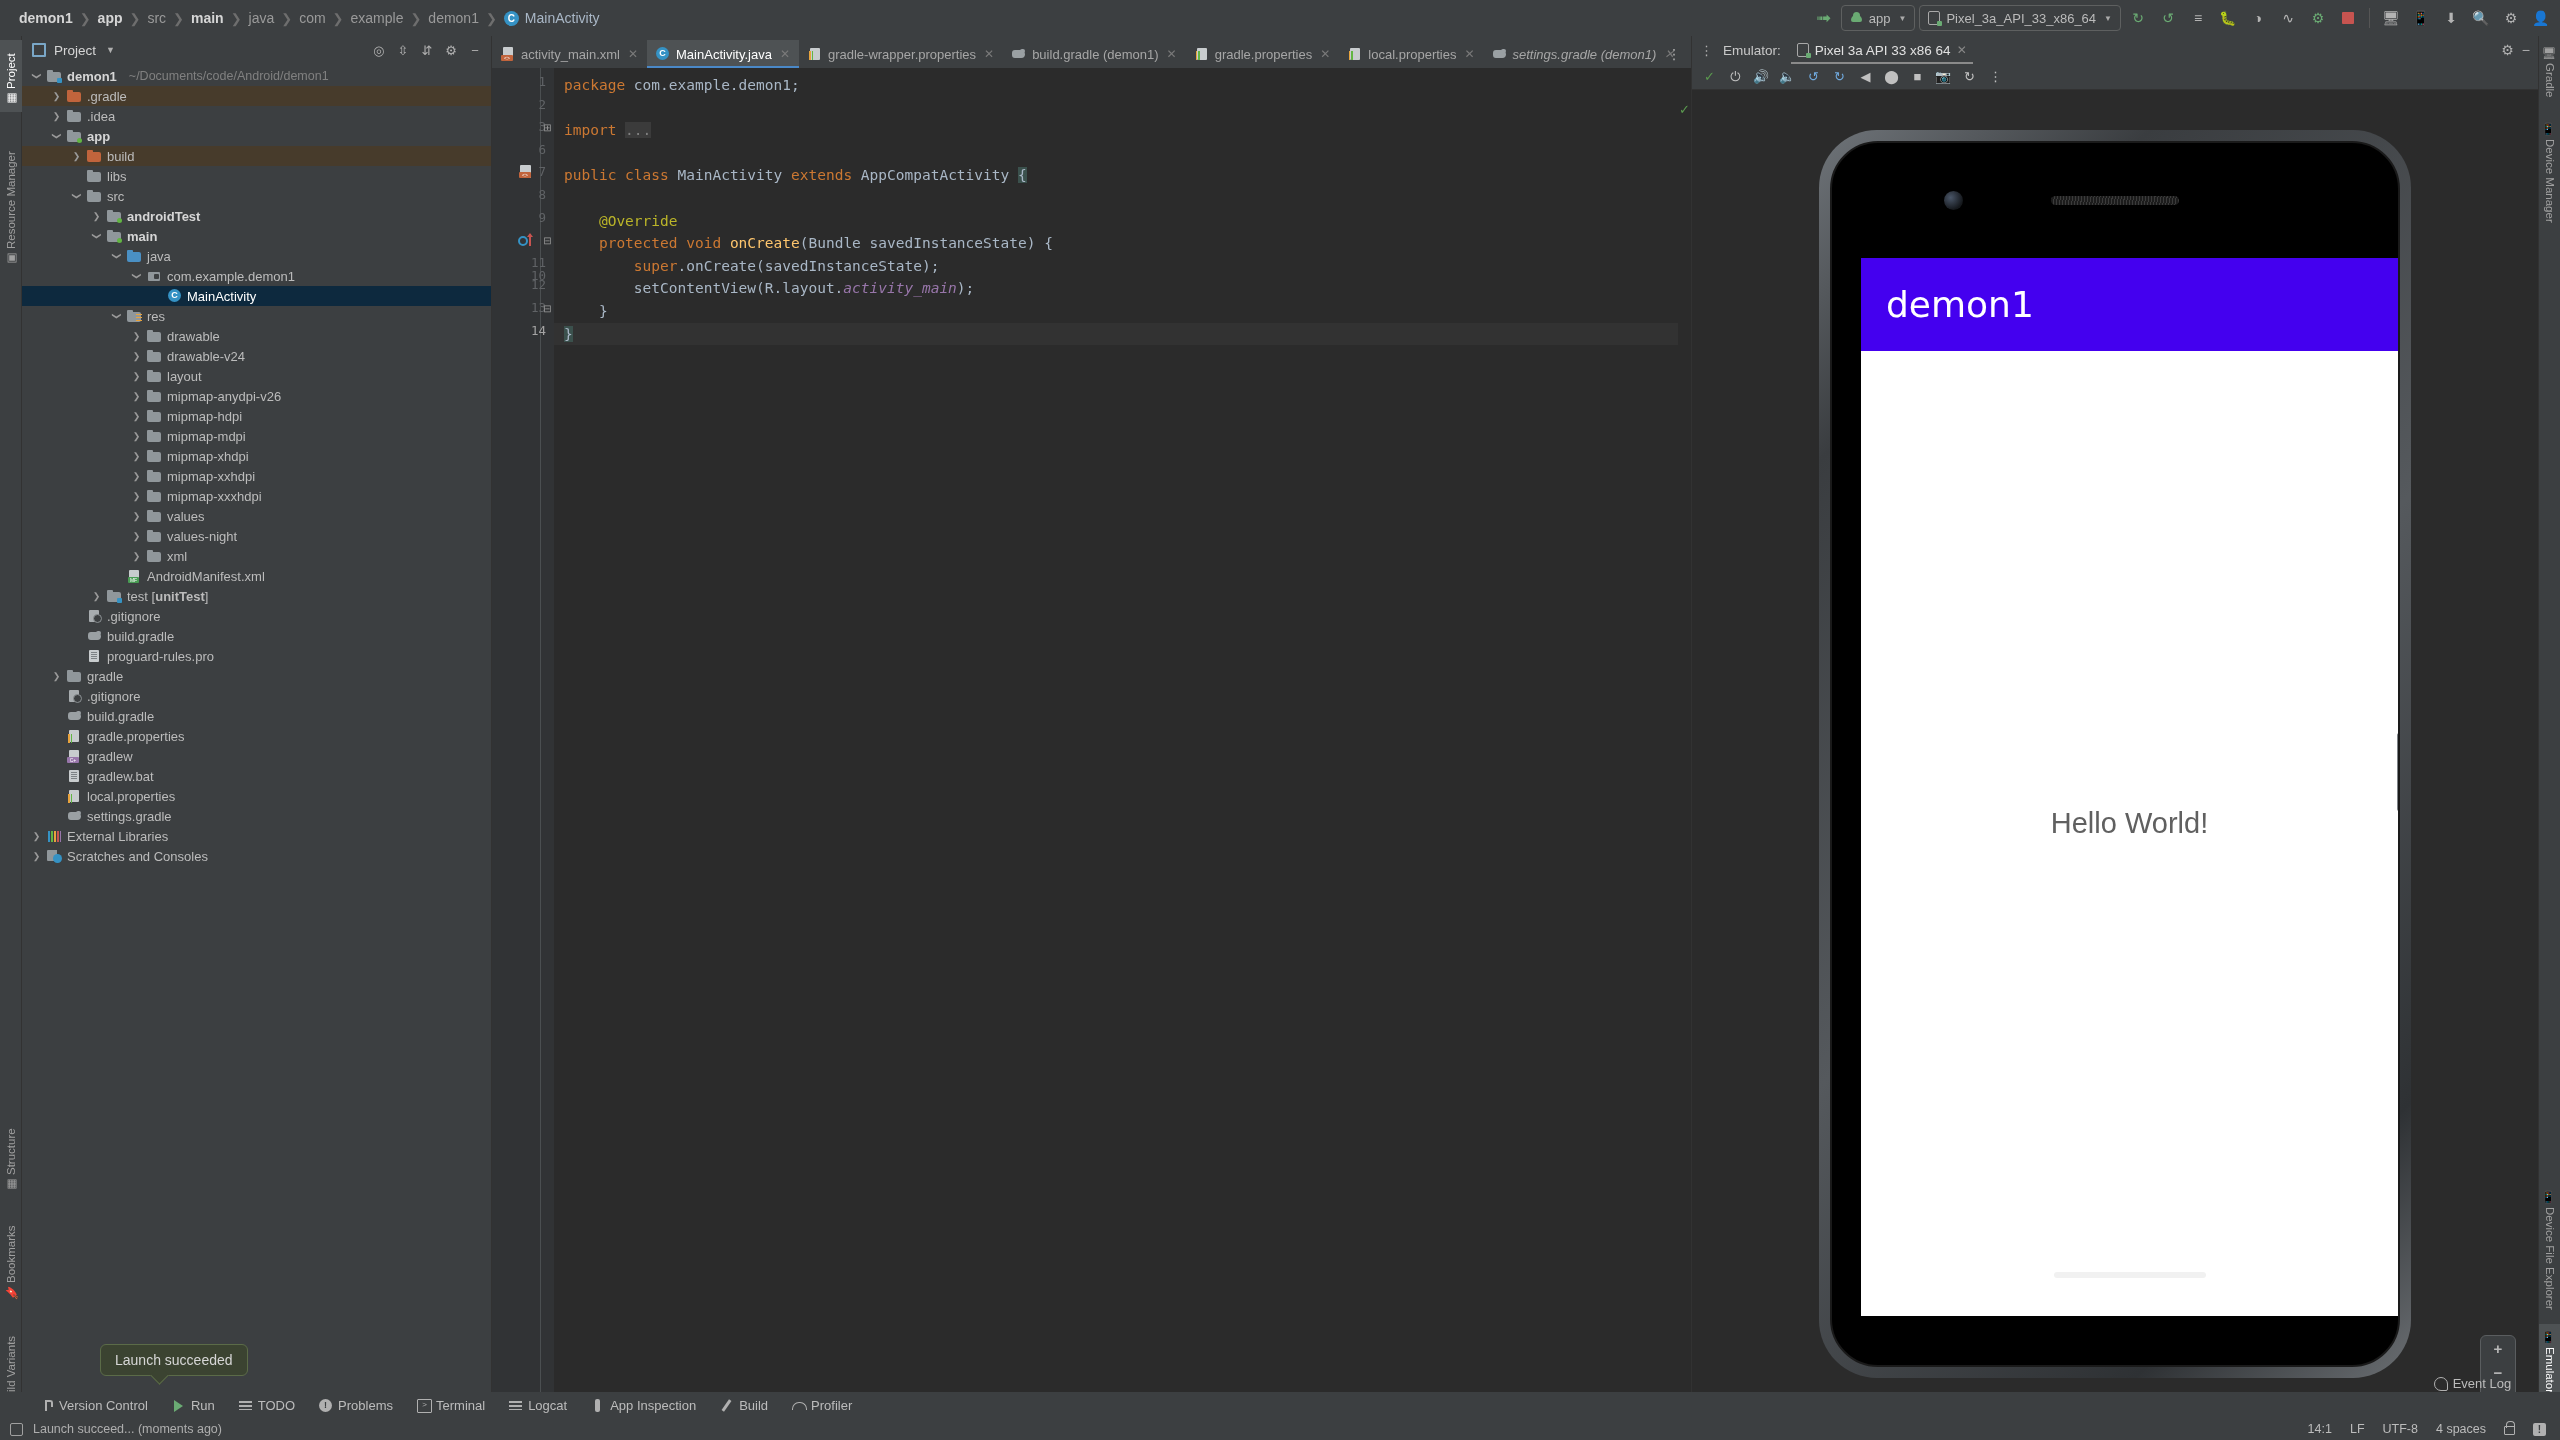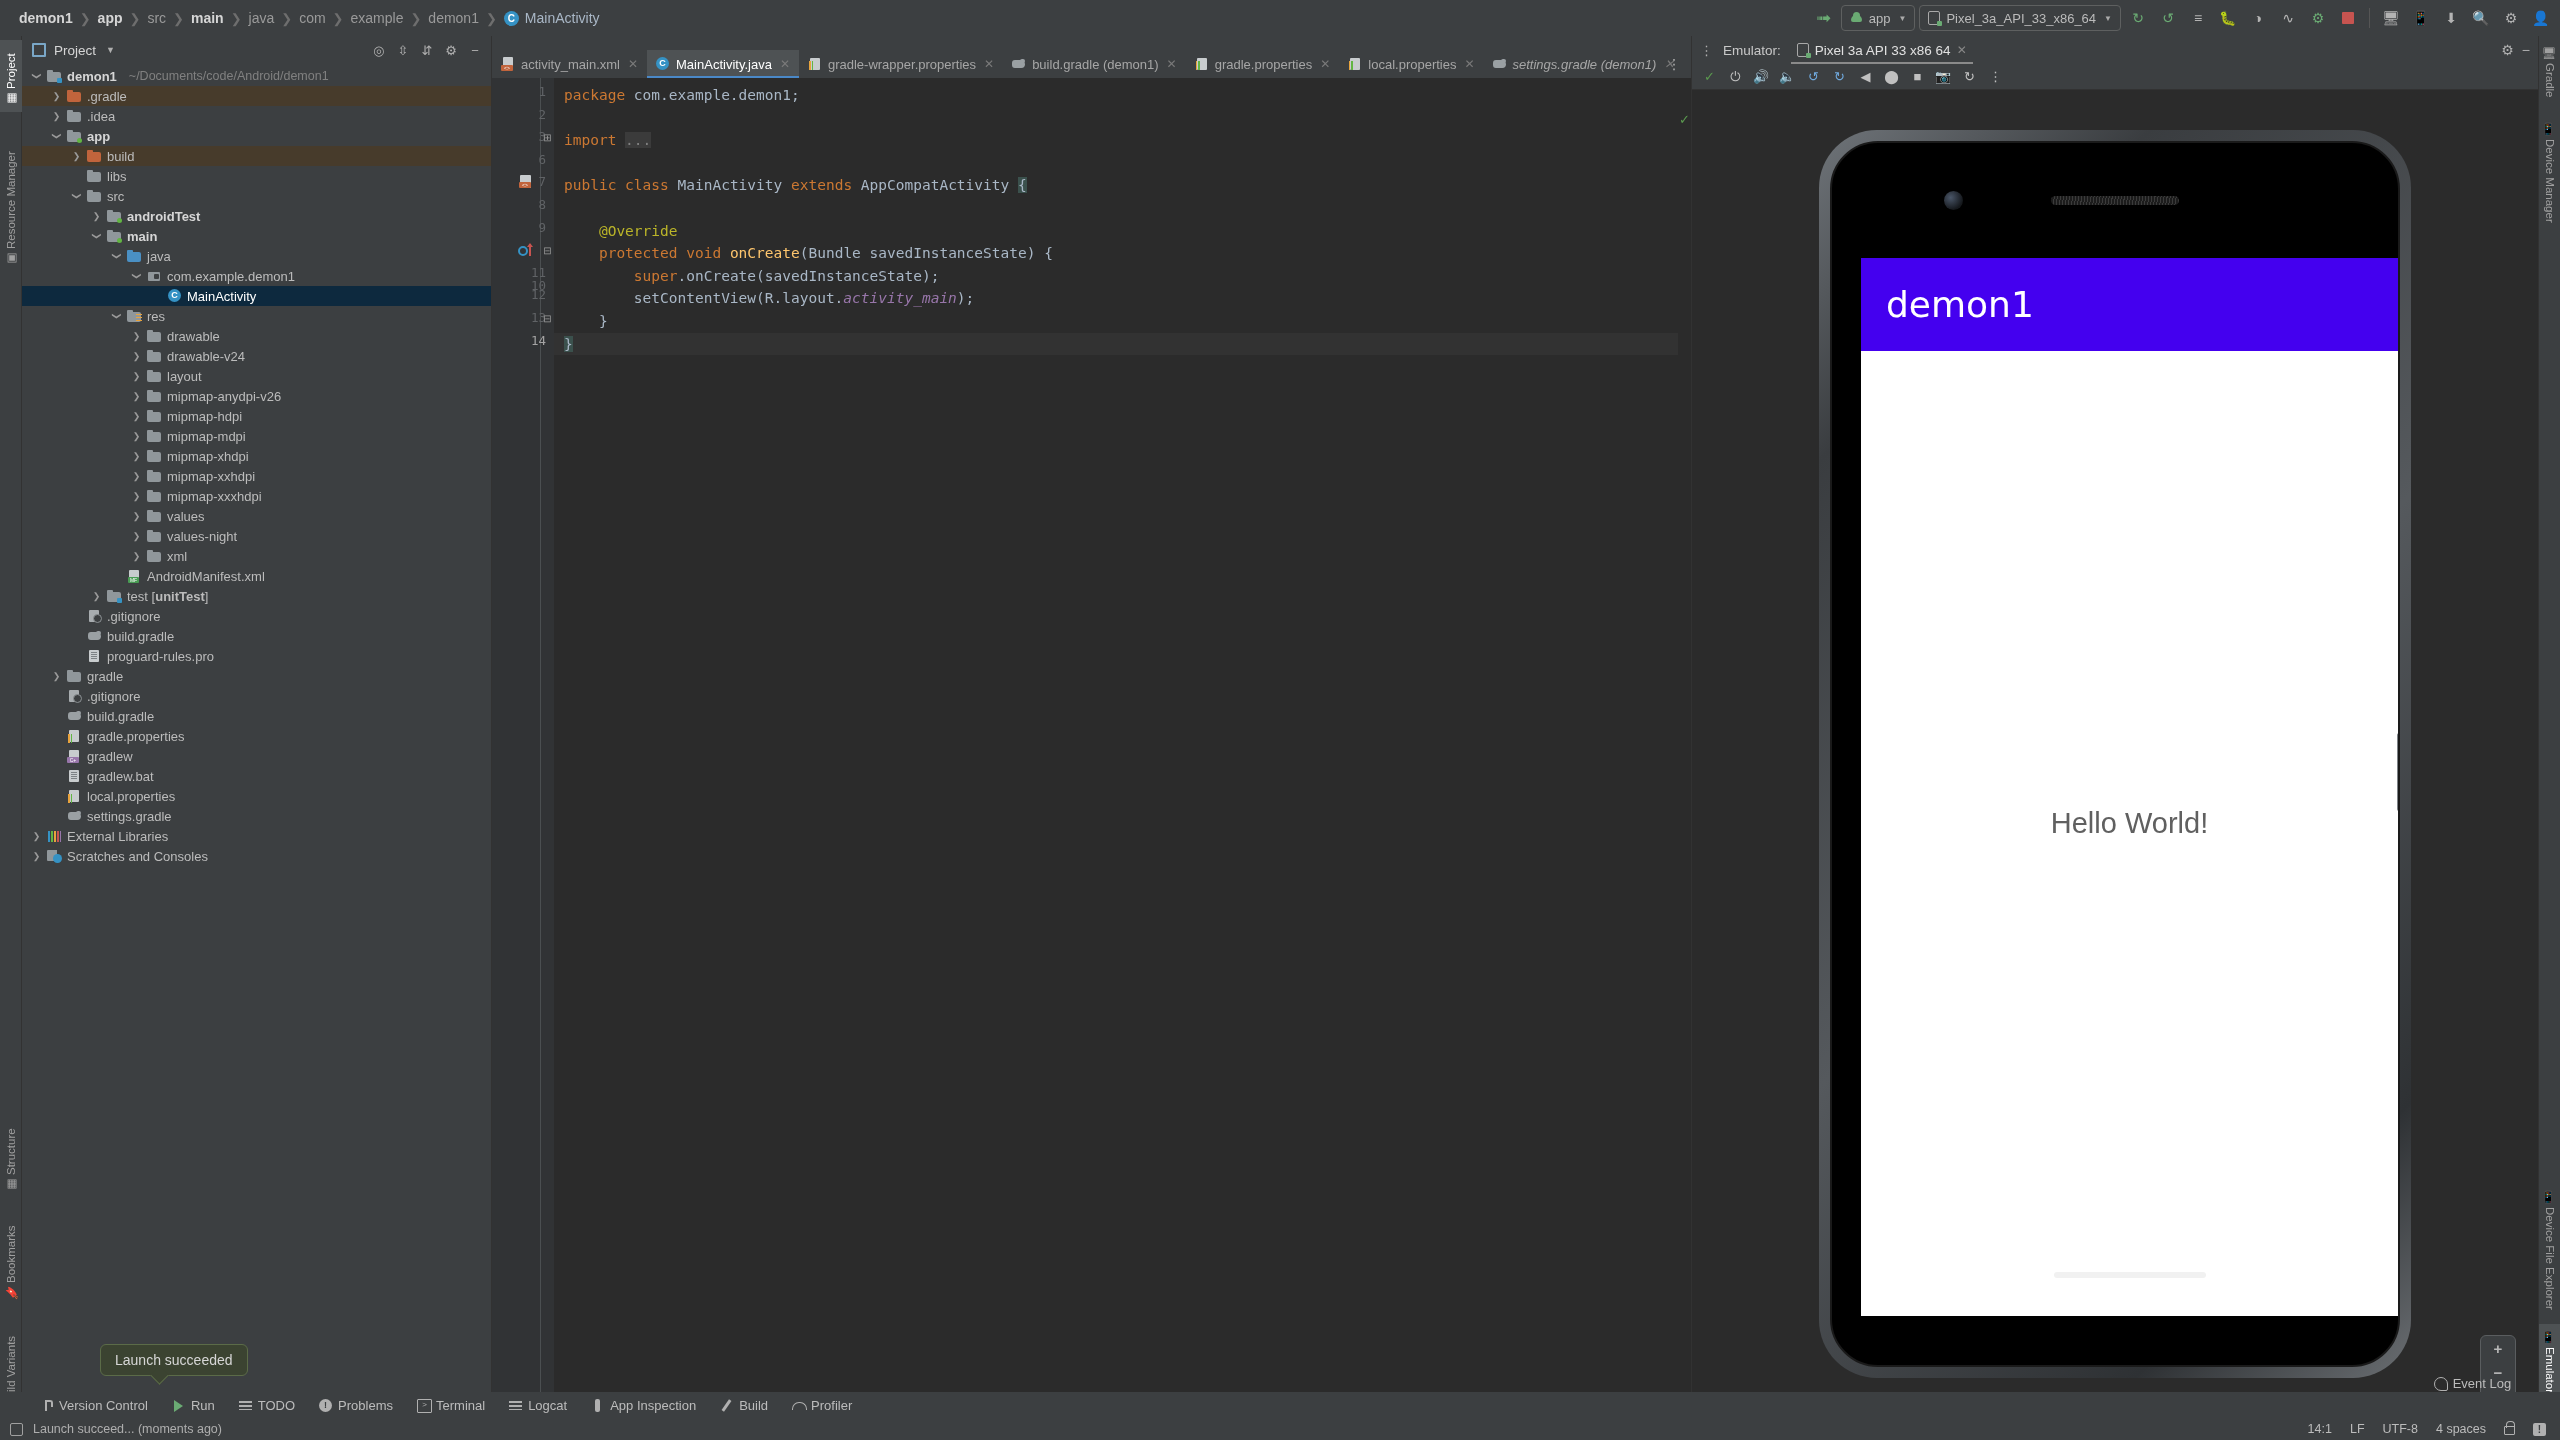--- a/index.html
+++ b/index.html
@@ -245,21 +245,21 @@
     content:""; position:absolute; left:0px; top:1px; width:10px; height:11px;
     background:#90979b; border-radius:1px 0 0 1px;
   }
   .ic.scratch::after {
     content:""; position:absolute; right:0px; bottom:0px; width:9px; height:9px;
     border-radius:50%; background:#3592c4;
   }
 
   
   .editor-area {
-    position: absolute; left: 492px; top: 50px; width: 1200px; height: 1368px;
+    position: absolute; left: 492px; top: 40px; width: 1200px; height: 1368px;
     background: #ef4444;
   }
   .tabs {
     height: 28px; background: #3c3f41; display: flex; align-items: stretch;
     position: relative;
   }
   .etab {
     display: flex; align-items: center; gap: 6px; padding: 0 9px;
     font-size: 13px; color: #a6a6a6; position: relative; white-space: nowrap;
   }

